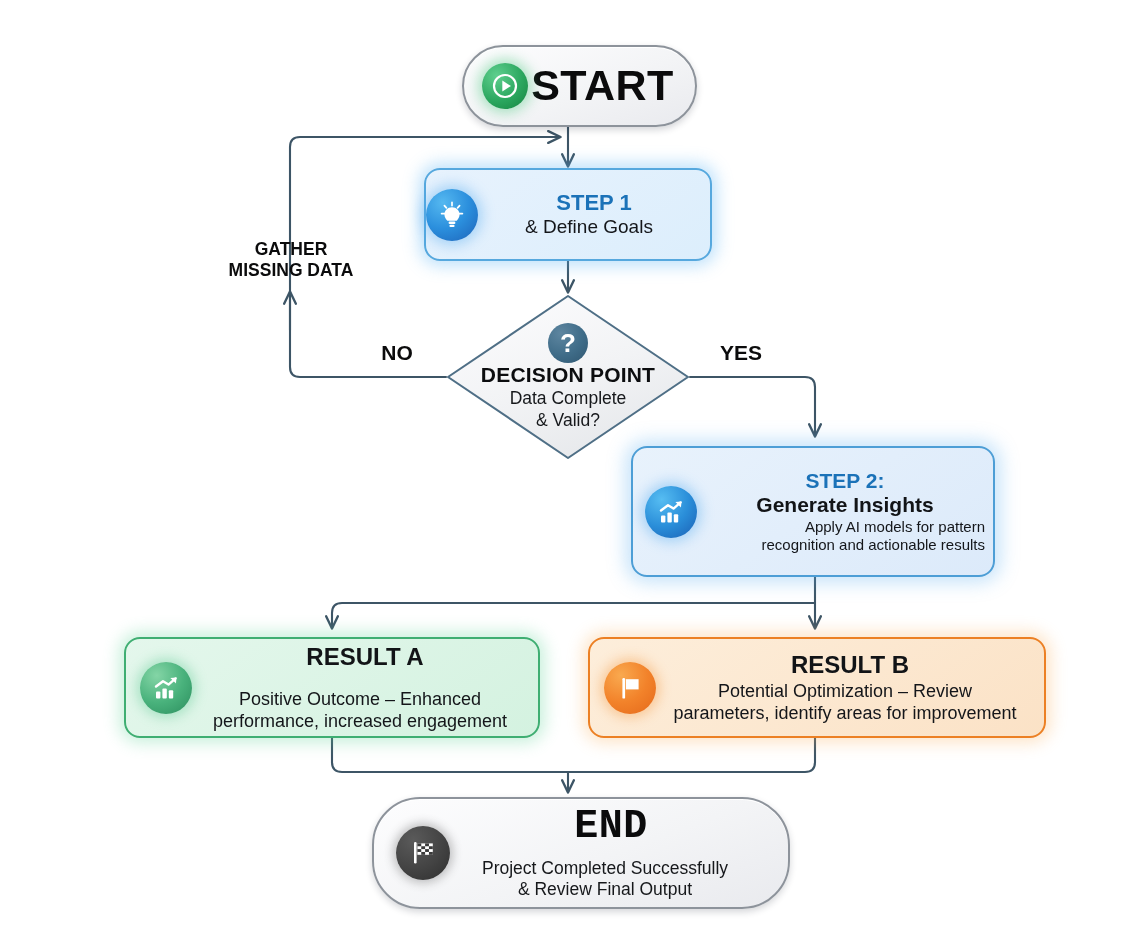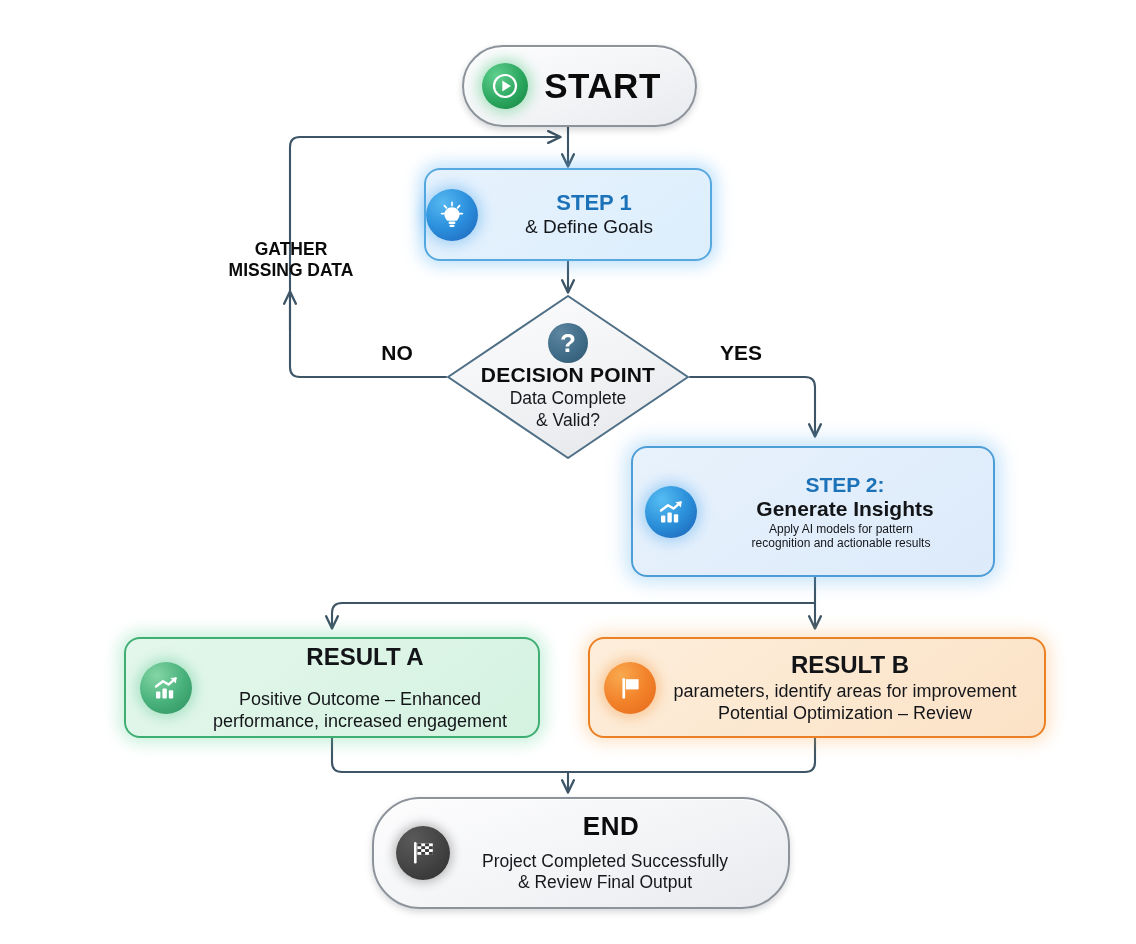--- a/index.html
+++ b/index.html
@@ -29,25 +29,25 @@
   .pill .txtwrap{flex:1;text-align:center;}
   .pill-title{
     font-weight:bold;color:#0b0b0c;letter-spacing:.5px;line-height:1.05;
   }
   .pill-sub{
     color:#16181b;line-height:1.2;
   }
 
   #start-node{left:462px;top:45px;width:213px;height:78px;}
   #start-node .pill{width:100%;height:100%;padding-left:18px;}
-  #start-node .pill-title{font-size:35px;padding-right:18px;}
+  #start-node .pill-title{font-size:43px;padding-right:18px;}
 
   #end-node{left:372px;top:797px;width:392px;height:108px;}
   #end-node .pill{width:100%;height:100%;padding-left:22px;border-radius:48px;}
-  #end-node .pill-title{font-size:26px;margin-bottom:10px;padding-right:16px;}
+  #end-node .pill-title{font-size:40px;margin-bottom:10px;padding-right:16px;font-family:Liberation Mono, monospace;}
   #end-node .pill-sub{font-size:17.5px;padding-right:28px;}
 
   
   .card{
     display:flex;align-items:center;
     border-radius:16px;box-sizing:border-box;
     width:100%;height:100%;
   }
   .card .txtwrap{flex:1;text-align:center;}
   .card-step{font-weight:bold;color:#1b72b8;line-height:1.15;}
@@ -65,21 +65,21 @@
 
   #step2-node{left:631px;top:446px;width:364px;height:131px;}
   #step2-node .card{
     background:linear-gradient(145deg,#e8f2fc 0%,#dceafa 100%);
     border:2px solid #4d9ed6;
     box-shadow:0 0 18px 6px rgba(95,175,240,.34);
     padding-left:12px;
   }
   #step2-node .card-step{font-size:21px;}
   #step2-node .card-head{font-size:21px;}
-  #step2-node .card-sub{font-size:12px;padding-right:8px;}
+  #step2-node .card-sub{font-size:15px;padding-right:8px;text-align:right;}
 
   
   #resultA-node{left:124px;top:637px;width:416px;height:101px;}
   #resultA-node .card{
     background:linear-gradient(145deg,#e4f7ec 0%,#d4f2e0 100%);
     border:2px solid #3fae72;
     box-shadow:0 0 16px 5px rgba(90,210,150,.33);
     padding-left:14px;
   }
   #resultA-node .card-head{font-size:24px;margin-bottom:18px;}
@@ -284,22 +284,22 @@
   <div class="node" id="resultB-node">
     <div class="card">
       <div class="ico ico-rb">
         <svg width="34" height="34" viewBox="0 0 34 34">
           <rect x="9.4" y="7" width="2.7" height="20.6" rx="1.2" fill="#ffffff"></rect>
           <path d="M 12.9 8.2 L 25.6 8.2 L 25.6 18.4 L 12.9 18.4 Z" fill="#ffffff"></path>
         </svg>
       </div>
       <div class="txtwrap">
         <div class="card-head">RESULT B</div>
+        <div class="card-sub">Potential Optimization – Review</div>
         <div class="card-sub">parameters, identify areas for improvement</div>
-        <div class="card-sub">Potential Optimization – Review</div>
       </div>
     </div>
   </div>
 
   <div class="node" id="end-node">
     <div class="pill">
       <div class="ico ico-end">
         <svg width="36" height="36" viewBox="0 0 36 36">
           <rect x="9" y="7" width="2.6" height="21.5" rx="1.2" fill="#ffffff"></rect>
           <g>

